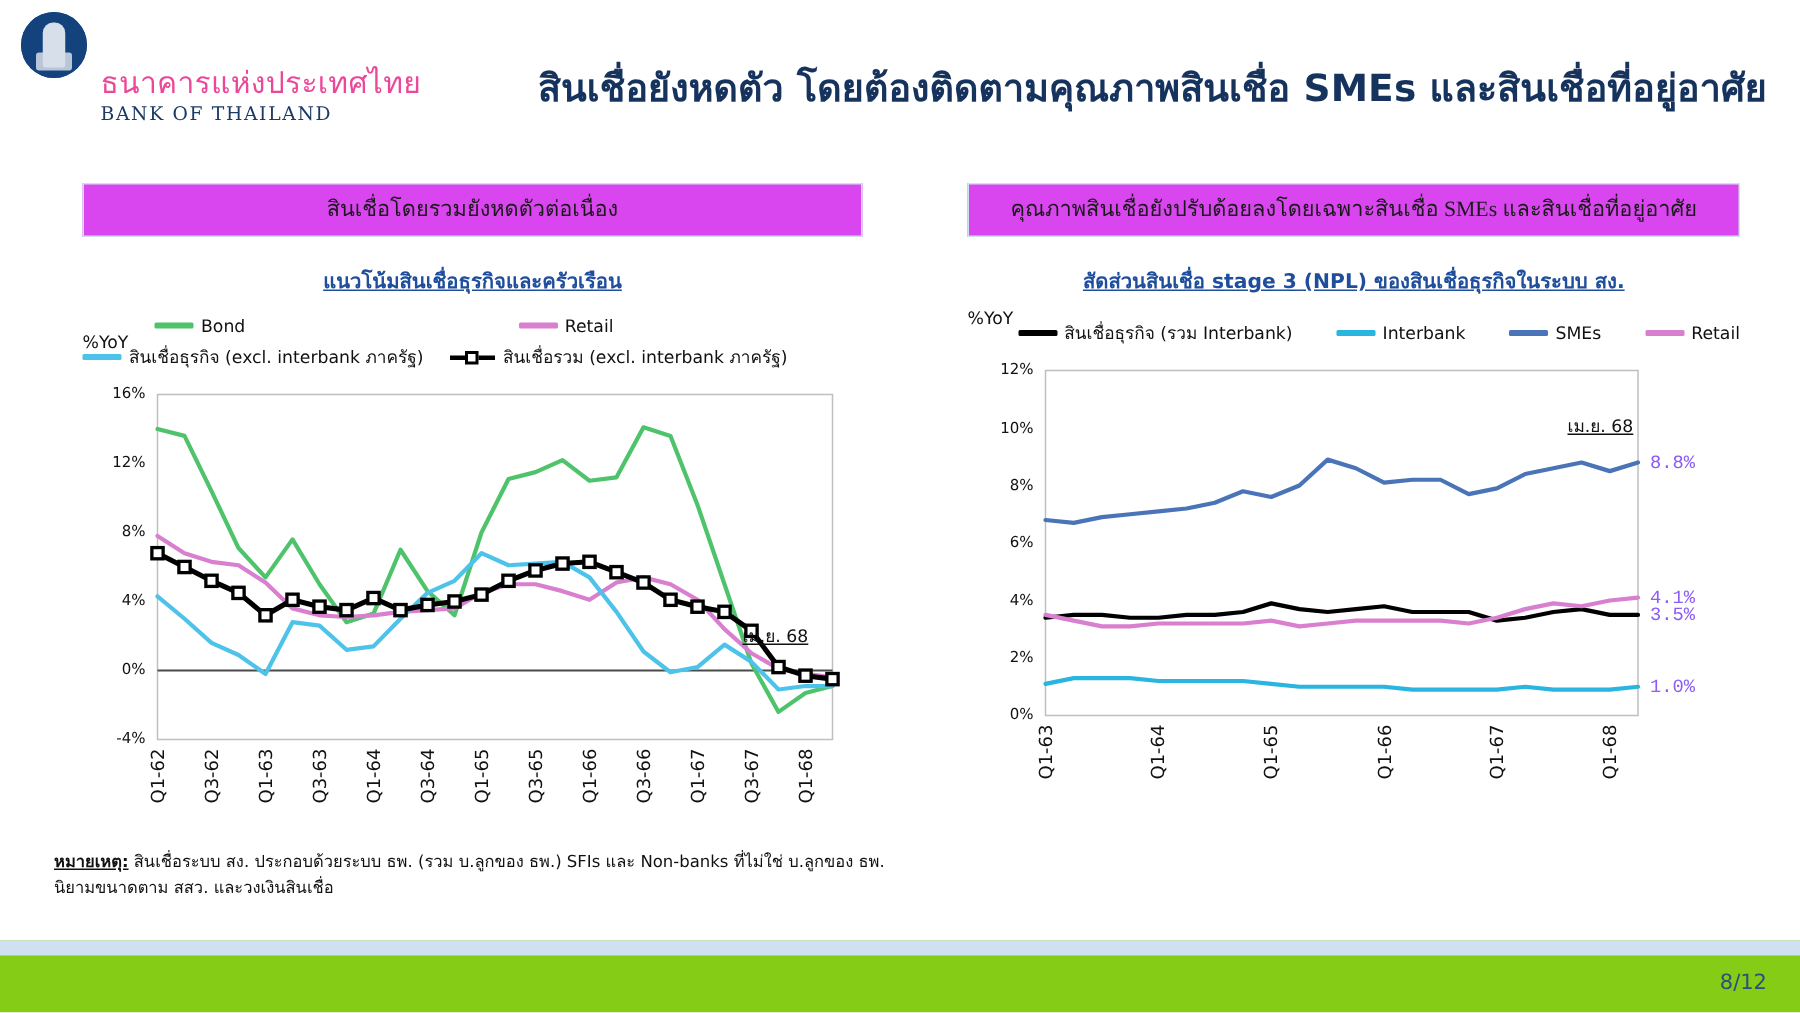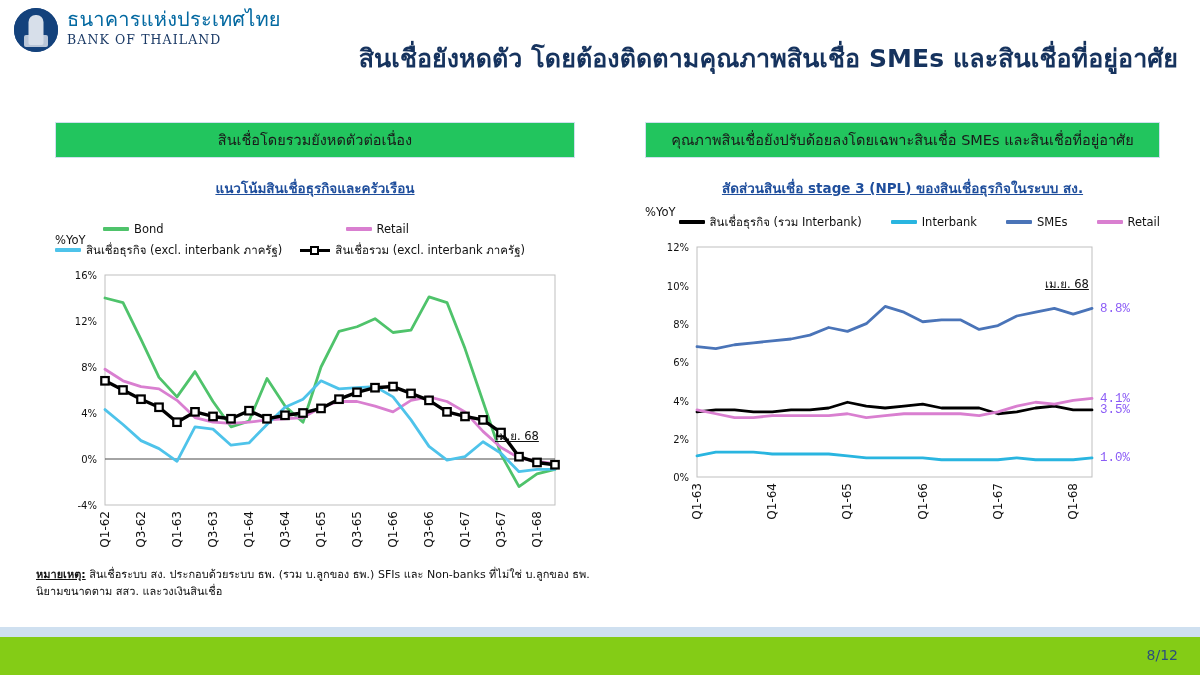--- a/index.html
+++ b/index.html
@@ -22,47 +22,47 @@
   .seal::after{
     content:""; position:absolute; left:50%; top:7px; transform:translateX(-50%);
     width:15px; height:30px; border-radius:7px 7px 2px 2px;
     background:#d7dfea;
   }
   .seal::before{
     content:""; position:absolute; left:50%; top:27px; transform:translateX(-50%);
     width:24px; height:12px; border-radius:2px;
     background:#b9c6d8;
   }
-  .bot-th { font-family:"DejaVu Sans","Liberation Sans",sans-serif; font-size:20px; color:#0369a1; line-height:1.1; letter-spacing:.2px;}
+  .bot-th { font-family:"DejaVu Sans","Liberation Sans",sans-serif; font-size:20px; color:#ec4899; line-height:1.1; letter-spacing:.2px;margin-top:36px;}
   .bot-en { font-family:"DejaVu Serif","Liberation Serif",serif; font-size:12.5px; color:#1b3a66; letter-spacing:1.1px; margin-top:2px;}
 
   .slide-title{
     position:absolute; right:22px; top:38px;
     font-size:25px; font-weight:bold; color:#16335e;
     letter-spacing:.1px; white-space:nowrap;
   }
 
   
   .panel { position:absolute; top:122px; }
   .panel.left  { left:55px;  width:520px; }
   .panel.right { left:645px; width:515px; }
 
   .band{
-    background:#22c55e; border:1px solid #cfe0ee;
+    background:#d946ef; border:1px solid #cfe0ee;
     text-align:center; padding:8px 24px;
-    font-size:14.5px; color:#1a1a1a; line-height:1.25;
+    font-size:14.5px; color:#1a1a1a; line-height:1.25;font-family:Liberation Serif, serif;
   }
   .sub{
     margin-top:22px; text-align:center;
     font-size:13.5px; font-weight:bold; color:#1f4e9c;
     text-decoration:underline; line-height:1.2;
   }
 
   
-  .legend { margin-top:26px; font-size:11.5px; color:#111; }
+  .legend { margin-top:14px; font-size:11.5px; color:#111; }
   .lg-row { display:flex; align-items:center; gap:6px; margin-bottom:5px; }
   .lg-item { display:flex; align-items:center; gap:5px; white-space:nowrap; }
   .ln { display:inline-block; width:26px; height:3px; border-radius:1px; flex:none;}
   .ln.thick { height:4px; }
   .ln-mark { position:relative; display:inline-block; width:30px; height:9px; flex:none; }
   .ln-mark i { position:absolute; left:0; top:3px; width:30px; height:3.5px; background:#000; }
   .ln-mark b { position:absolute; left:10px; top:0; width:9px; height:9px; background:#fff; border:2.2px solid #000; }
 
   
   .chart { position:relative; margin-top:6px; }

